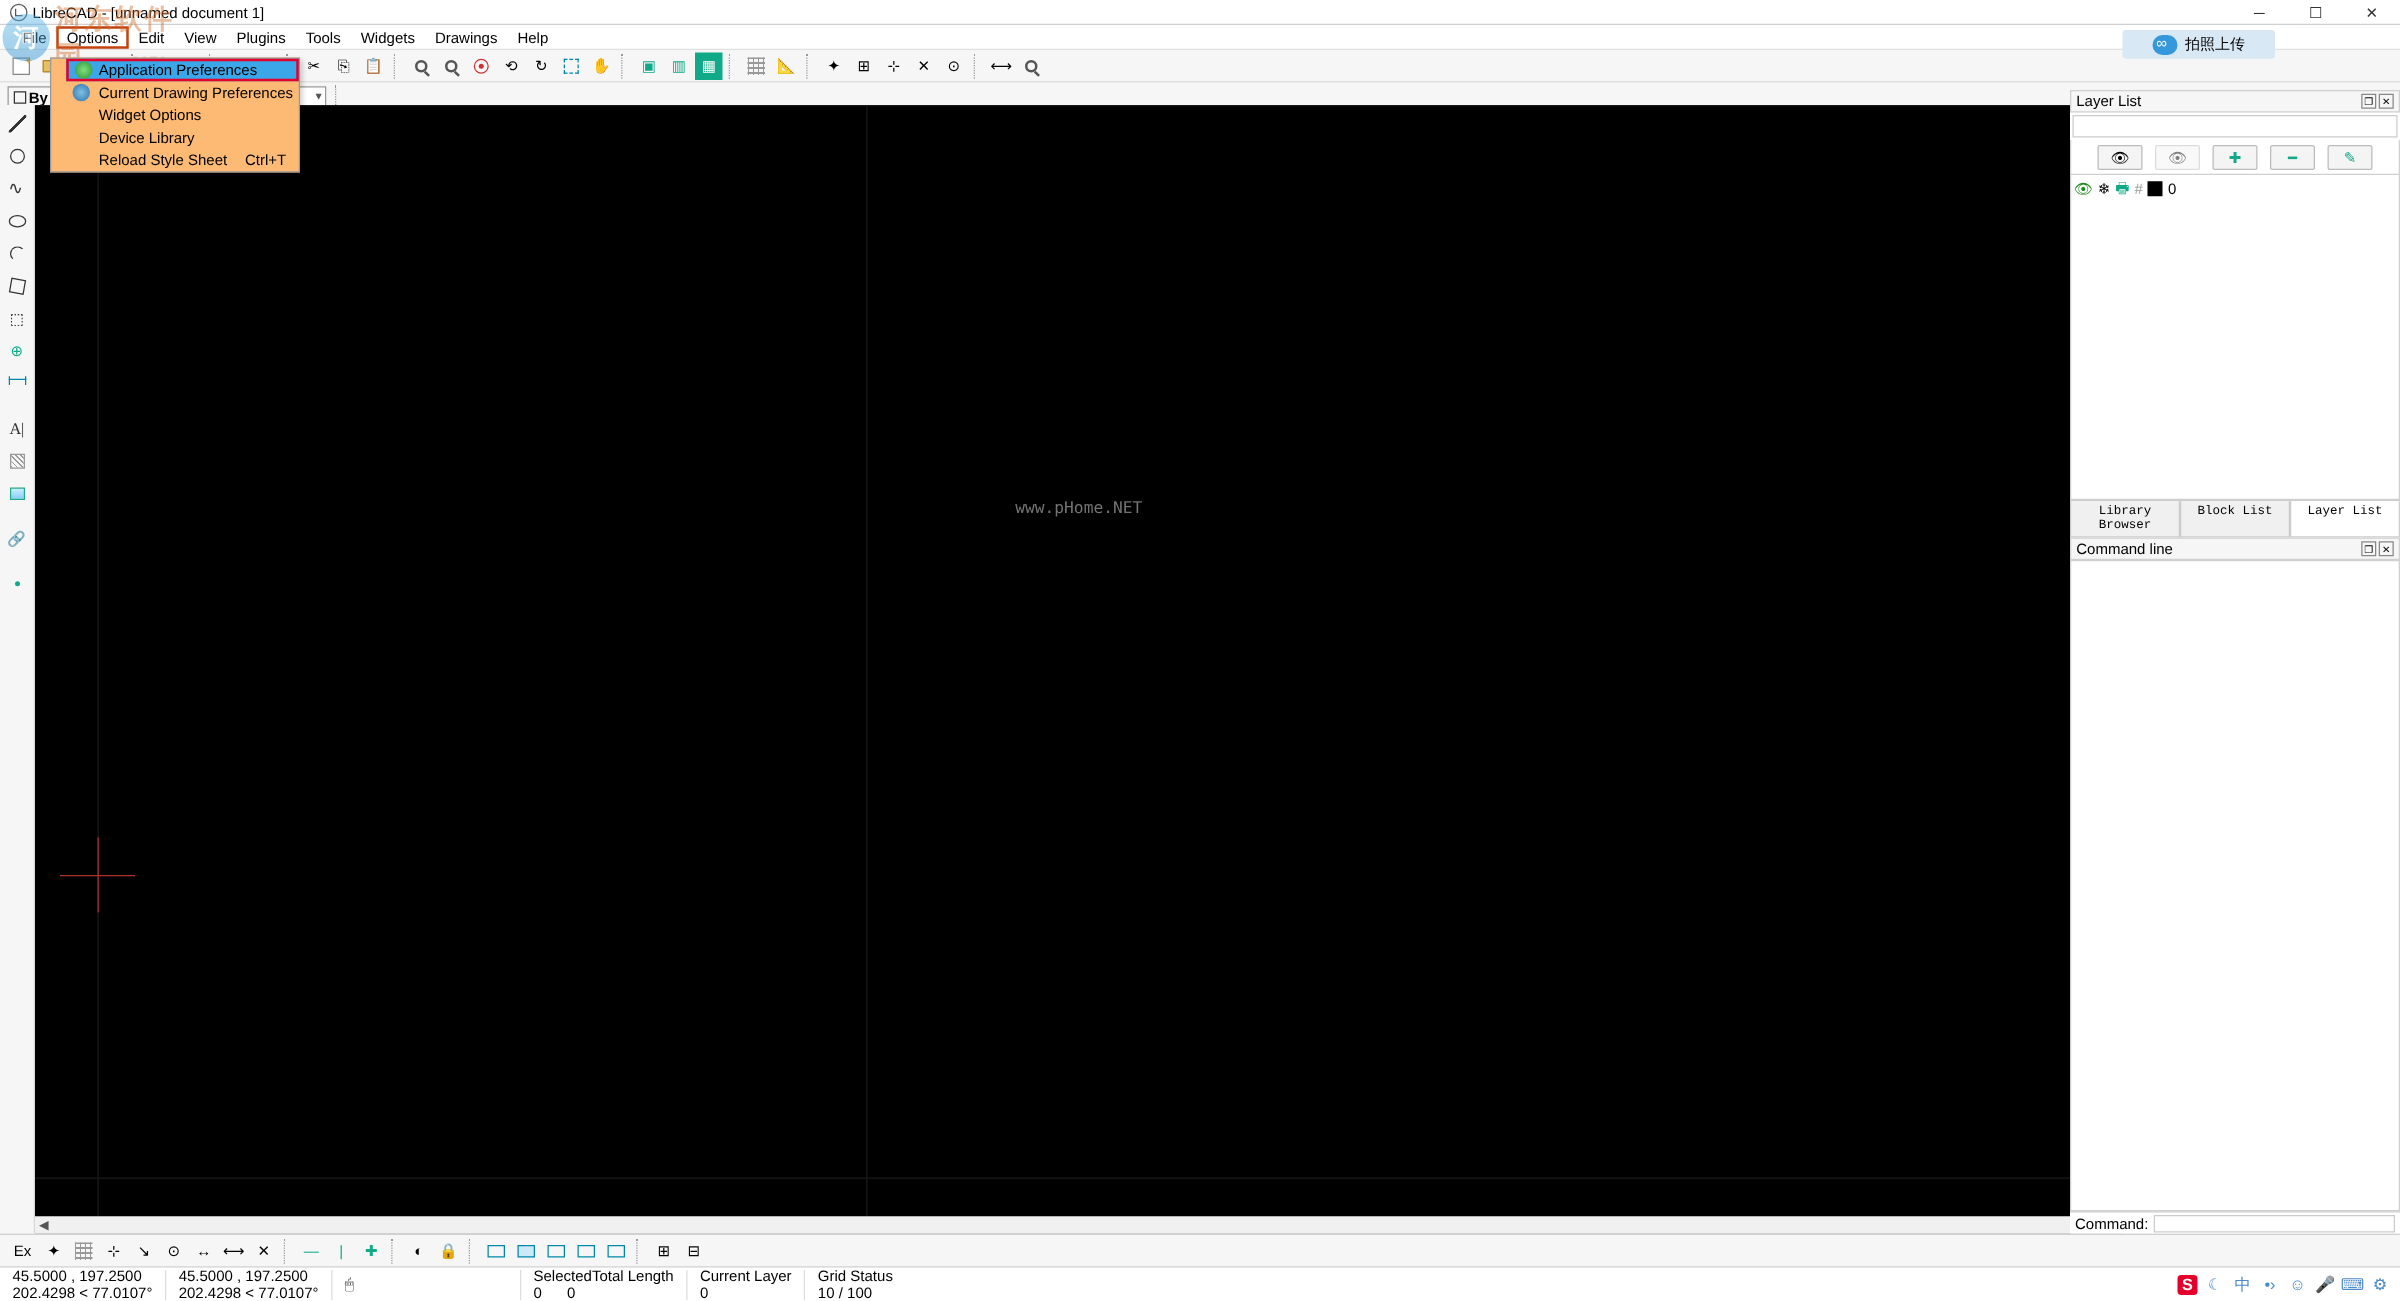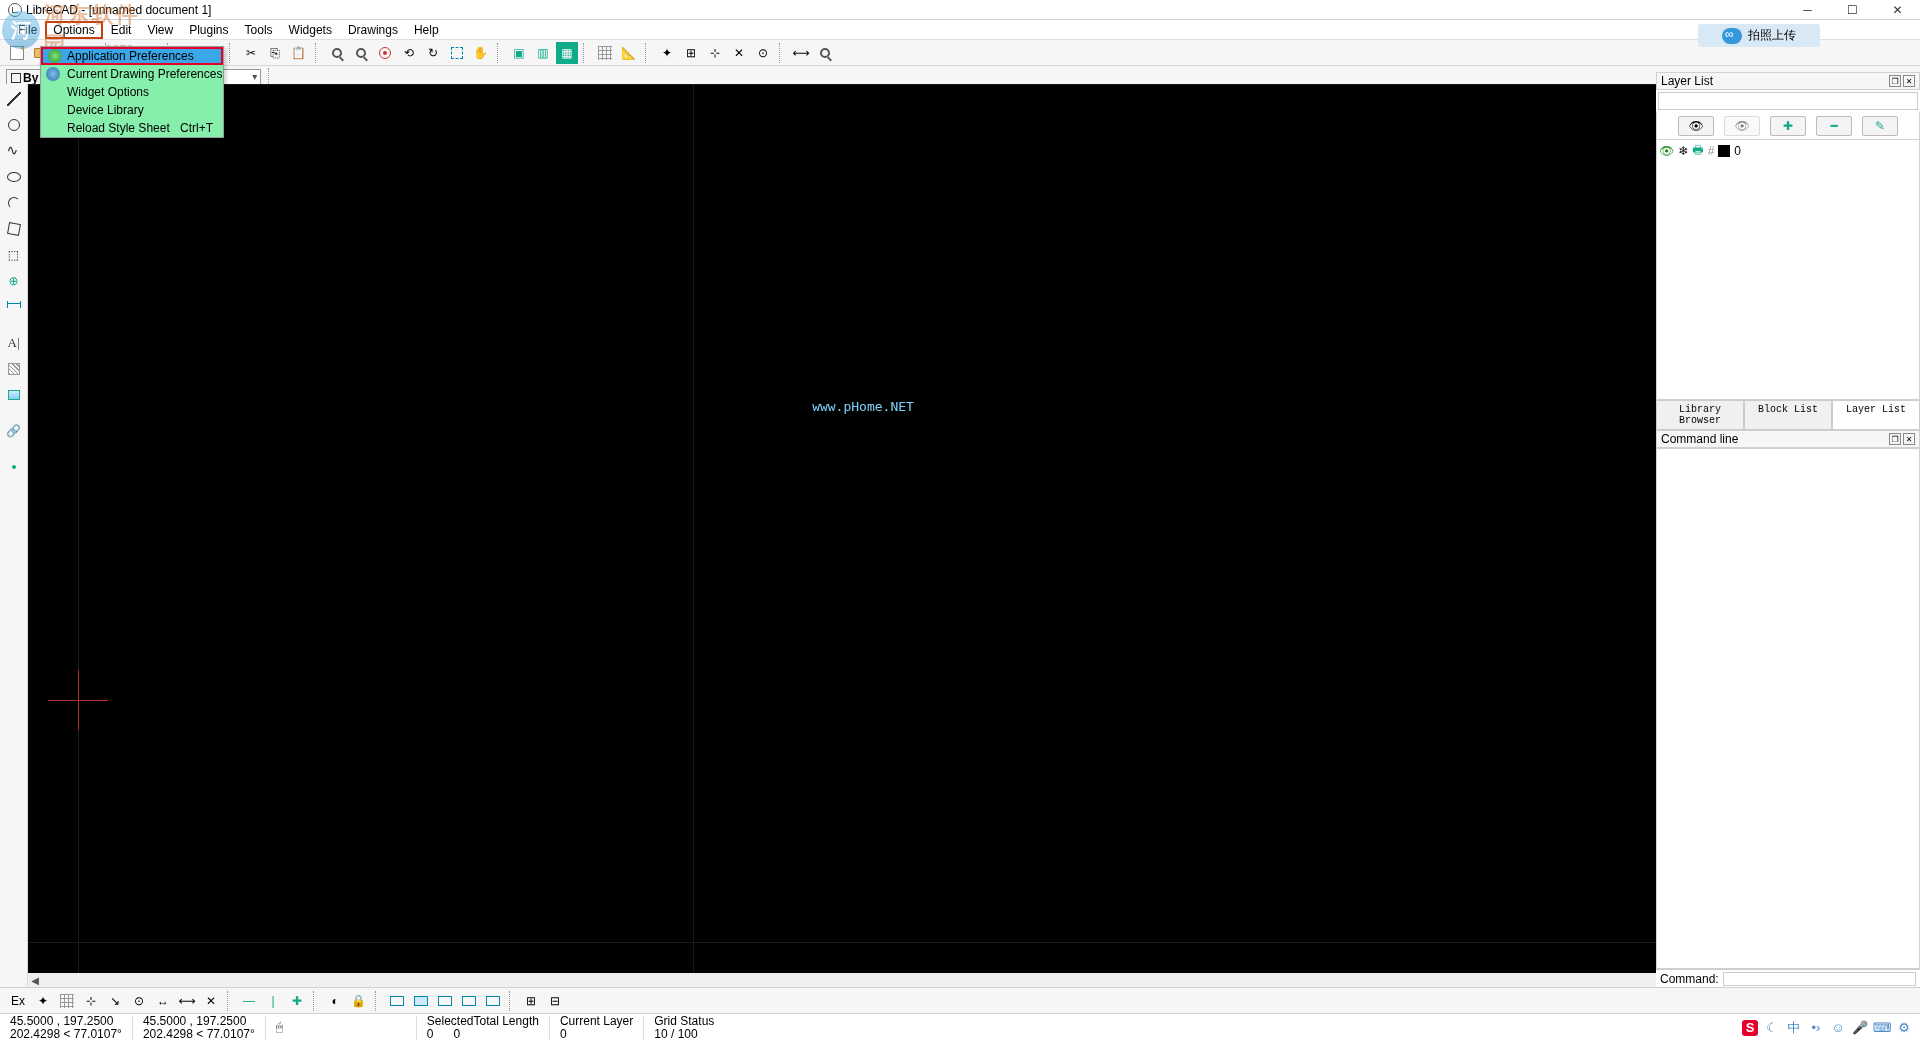--- a/index.html
+++ b/index.html
@@ -40,40 +40,40 @@
 .toolbar2 { height:24px; background:#f6f6f6; border-bottom:1px solid #d8d8d8; display:flex; align-items:center; padding-left:6px; gap:4px;}
 .bybox{border:1px solid #999;padding:0 4px;font-size:11px;display:flex;align-items:center;gap:2px;height:18px;font-weight:bold;}
 .bybox .sq{width:10px;height:10px;border:1px solid #333;}
 .linesel{width:60px;height:18px;border:1px solid #999;background:#fff;display:flex;align-items:center;padding:0 3px;}
 .linesel .lline{flex:1;border-top:1px solid #333;}
 .combo{width:150px;height:18px;border:1px solid #999;background:#fff;position:relative;}
 .combo::after{content:"▾";position:absolute;right:3px;top:1px;font-size:10px;color:#555;}
 
 
 .dropdown {
-  position:absolute; left:40px; top:46px; width:184px; background:#86efac;
-  border:1px solid #999; box-shadow:2px 2px 4px rgba(0,0,0,.2); z-index:100;
+  position:absolute; left:40px; top:46px; width:200px; background:#fdba74;
+  border:1px solid #999; box-shadow:2px 2px 4px rgba(0,0,0,.2); z-index:100;padding-left:12px;
 }
 .dropdown .ditem{height:18px;display:flex;align-items:center;padding-left:26px;position:relative;}
 .dropdown .ditem.sel{background:#3ba7e8;color:#000;border:2px solid #e4002b;padding-left:24px;height:18px;}
 .dropdown .ditem .dicon{position:absolute;left:5px;width:14px;height:14px;}
 .dropdown .ditem .shortcut{position:absolute;right:10px;}
 .gear-green{border-radius:50%;background:radial-gradient(#7fe080,#2a9030);}
 .gear-blue{border-radius:50%;background:radial-gradient(#7fc0e0,#2a70b0);}
 
 
 .leftcol { position:absolute; left:0; top:84px; width:28px; bottom:54px; background:#f6f6f6; border-right:1px solid #d8d8d8; display:flex; flex-direction:column; align-items:center; padding-top:4px; gap:4px;}
 .ltool{width:22px;height:22px;display:flex;align-items:center;justify-content:center;}
 
 
 .canvas-wrap{position:absolute;left:28px;top:84px;right:222px;bottom:54px;background:#000;}
 .canvas{width:100%;height:calc(100% - 14px);position:relative;overflow:hidden;}
 .crosshair-h{position:absolute;left:20px;top:616px;width:60px;border-top:1px solid #b03030;}
 .crosshair-v{position:absolute;left:50px;top:586px;height:60px;border-left:1px solid #b03030;}
-.canvas-watermark{position:absolute;left:50%;top:315px;transform:translateX(-50%);color:#7dd3fc;font-size:13px;font-family:monospace;}
+.canvas-watermark{position:absolute;left:50%;top:315px;transform:translateX(-50%);color:#737373;font-size:13px;font-family:monospace;}
 .grid-line-v{position:absolute;top:0;bottom:0;border-left:1px solid #1a1a1a;}
 .grid-line-h{position:absolute;left:0;right:0;border-top:1px solid #1a1a1a;}
 .scroll-v{position:absolute;right:0;top:0;bottom:14px;width:14px;background:#f0f0f0;}
 .scroll-h{position:absolute;left:0;right:14px;bottom:0;height:14px;background:#f0f0f0;display:flex;align-items:center;}
 .scroll-h .arrow{width:14px;text-align:center;color:#555;font-size:10px;}
 .scroll-corner{position:absolute;right:0;bottom:0;width:14px;height:14px;background:#f0f0f0;}
 
 
 .rightcol{position:absolute;right:0;top:72px;width:264px;bottom:54px;background:#fff;display:flex;flex-direction:column;}
 .panel-hdr{height:18px;background:#f6f6f6;border:1px solid #d0d0d0;display:flex;align-items:center;padding:0 4px;font-family:"Courier New",monospace;font-size:11px;}

